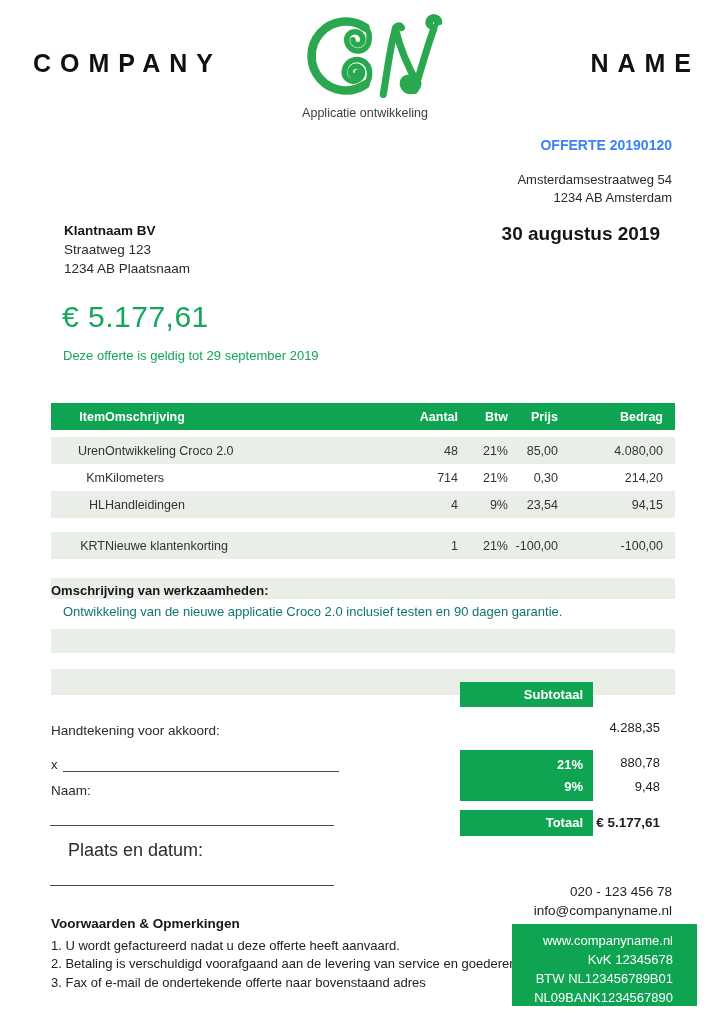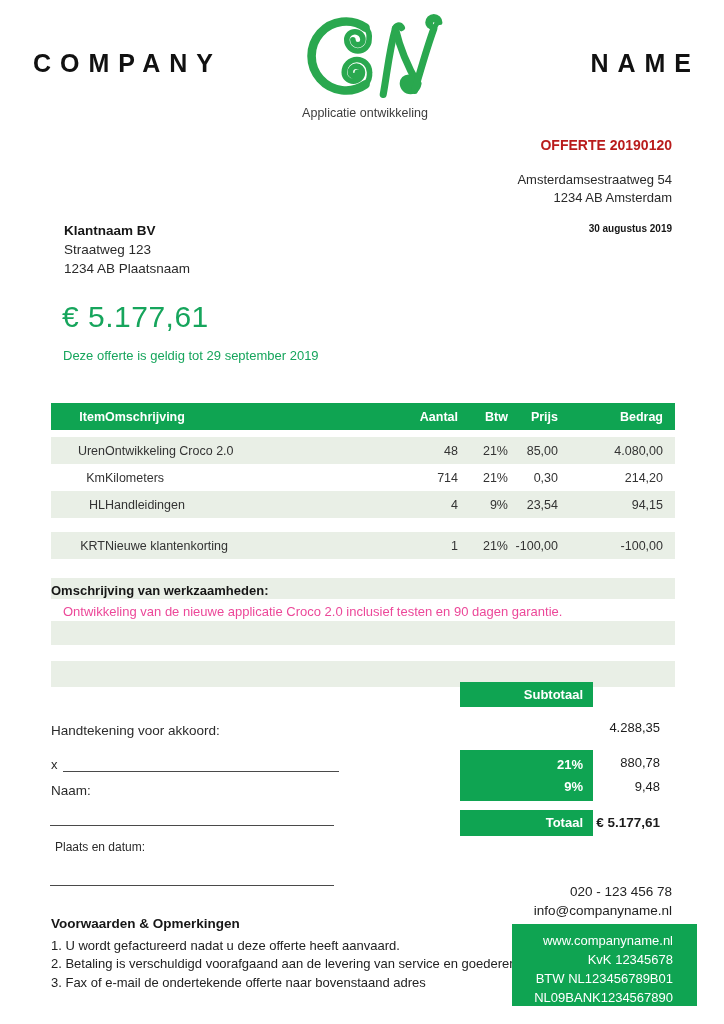--- a/index.html
+++ b/index.html
@@ -11,57 +11,57 @@
   }
   .abs { position:absolute; }
 
   
   .brand-word { top:49px; font-size:25px; font-weight:bold; letter-spacing:9px; color:#111; white-space:nowrap; }
   .brand-left  { left:33px; }
   .brand-right { right:24px; }
   .logo-box { left:283px; top:8px; width:164px; height:96px; }
   .tagline { left:253px; top:106px; width:224px; text-align:center; font-size:12.5px; color:#3c3c3c; }
 
-  .offerte-title { right:52px; top:137px; font-size:14px; font-weight:bold; color:#b91c1c; }
+  .offerte-title { right:52px; top:137px; font-size:14px; font-weight:bold; color:#3b82f6; }
   .company-address { right:52px; top:171px; font-size:13px; line-height:18px; text-align:right; color:#2a2a2a; }
   .client-block { left:64px; top:221px; font-size:13.5px; line-height:19px; color:#2a2a2a; }
   .client-name { font-weight:bold; color:#161616; }
-  .doc-date { right:52px; top:223px; font-size:10px; font-weight:bold; color:#161616; }
+  .doc-date { right:64px; top:223px; font-size:19px; font-weight:bold; color:#161616; }
 
   .total-amount { left:62px; top:300px; font-size:30px; color:#16a55c; letter-spacing:0.5px; }
   .validity { left:63px; top:348px; font-size:13px; color:#16a55c; }
 
   
   .items-table { left:51px; top:403px; width:624px; font-size:12.5px; }
   .trow { display:grid; grid-template-columns:54px 245px 108px 50px 50px 117px; align-items:center; }
   .thead { background:#0fa452; color:#ffffff; font-weight:bold; height:27px; }
   .tspacer { height:7px; background:#ffffff; }
   .rrow { height:27px; color:#333333; }
   .rrow.light { background:#e9efe6; }
   .rrow.empty { height:14px; }
   .c-item { padding-left:4px;text-align:right; }
   .c-num { text-align:right; }
   .c-bedrag { text-align:right; padding-right:12px; }
 
   
   .work { left:51px; top:578px; width:624px; font-size:13px; }
   .work-head { height:21px; line-height:25px; background:#e9efe6; font-weight:bold; color:#161616; }
-  .work-desc { height:22px; line-height:26px; background:#ffffff; color:#ec4899; padding-left:12px; }
+  .work-desc { height:30px; line-height:26px; background:#ffffff; color:#0f766e; padding-left:12px; }
   .work-band1 { height:24px; background:#e9efe6; }
   .work-gap { height:16px; background:#ffffff; }
   .work-band2 { height:26px; background:#e9efe6; }
 
   
   .sig-label { left:51px; top:723px; font-size:13.5px; }
   .x-row { left:51px; top:757px; display:flex; align-items:flex-end; font-size:13px; }
   .x-row .sig-line { width:276px; margin-left:5px; }
   .sig-line { height:15px; border-bottom:1.5px solid #4a4a4a; }
   .naam-label { left:51px; top:783px; font-size:13.5px; }
   .line2 { left:50px; top:811px; width:284px; }
-  .plaats-label { left:55px; top:840px; font-size:12px; }
+  .plaats-label { left:68px; top:840px; font-size:18px; }
   .line3 { left:50px; top:871px; width:284px; }
 
   
   .tot-block { left:460px; width:133px; background:#0fa452; color:#ffffff; text-align:right; padding-right:10px; font-size:13px; font-weight:bold; }
   .tot-sub { top:682px; height:25px; line-height:25px; }
   .tot-vat { top:750px; height:51px; padding-top:4px; line-height:22px; }
   .tot-total { top:810px; height:26px; line-height:26px; }
   .tot-val { left:560px; width:100px; text-align:right; font-size:13px; color:#1c1c1c; }
   .v-sub { top:720px; }
   .v-vh  { top:755px; }

